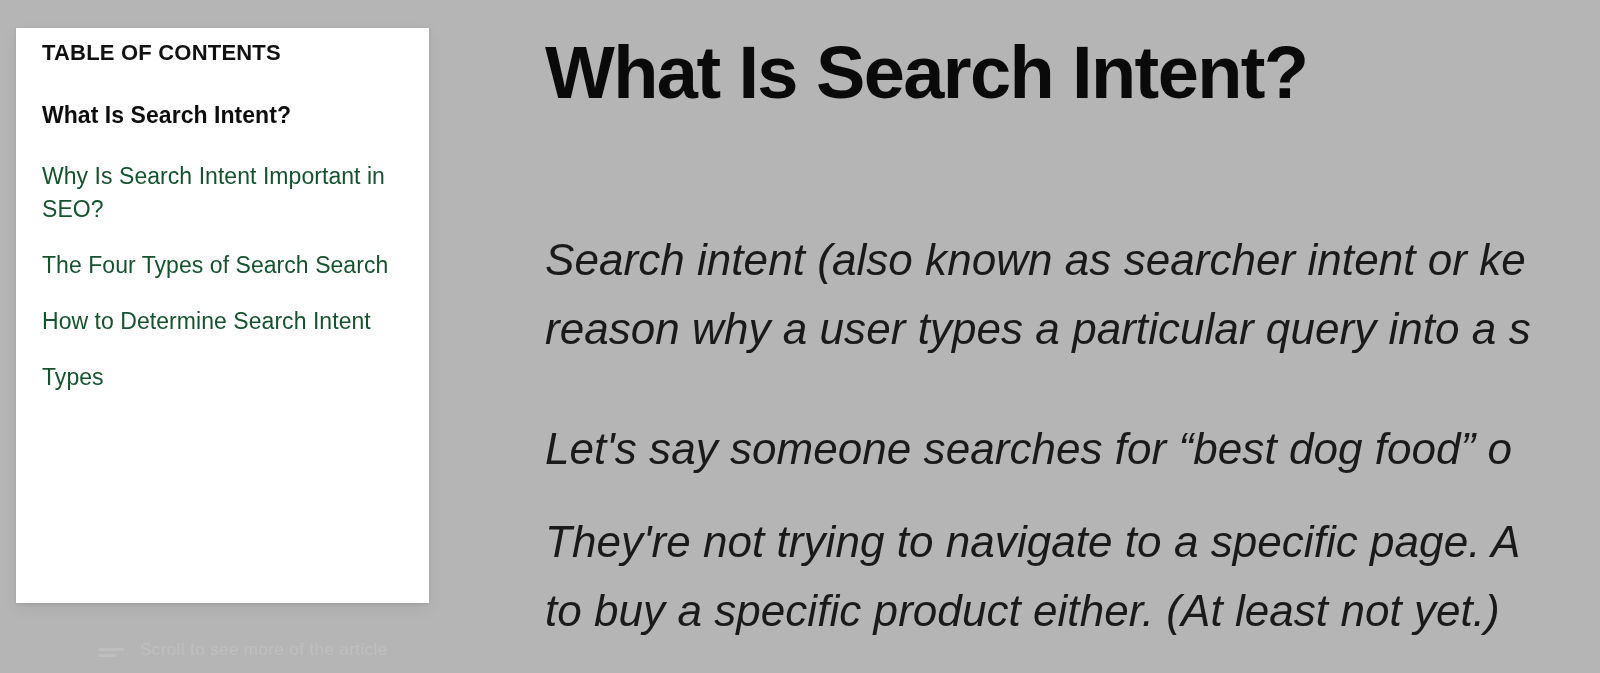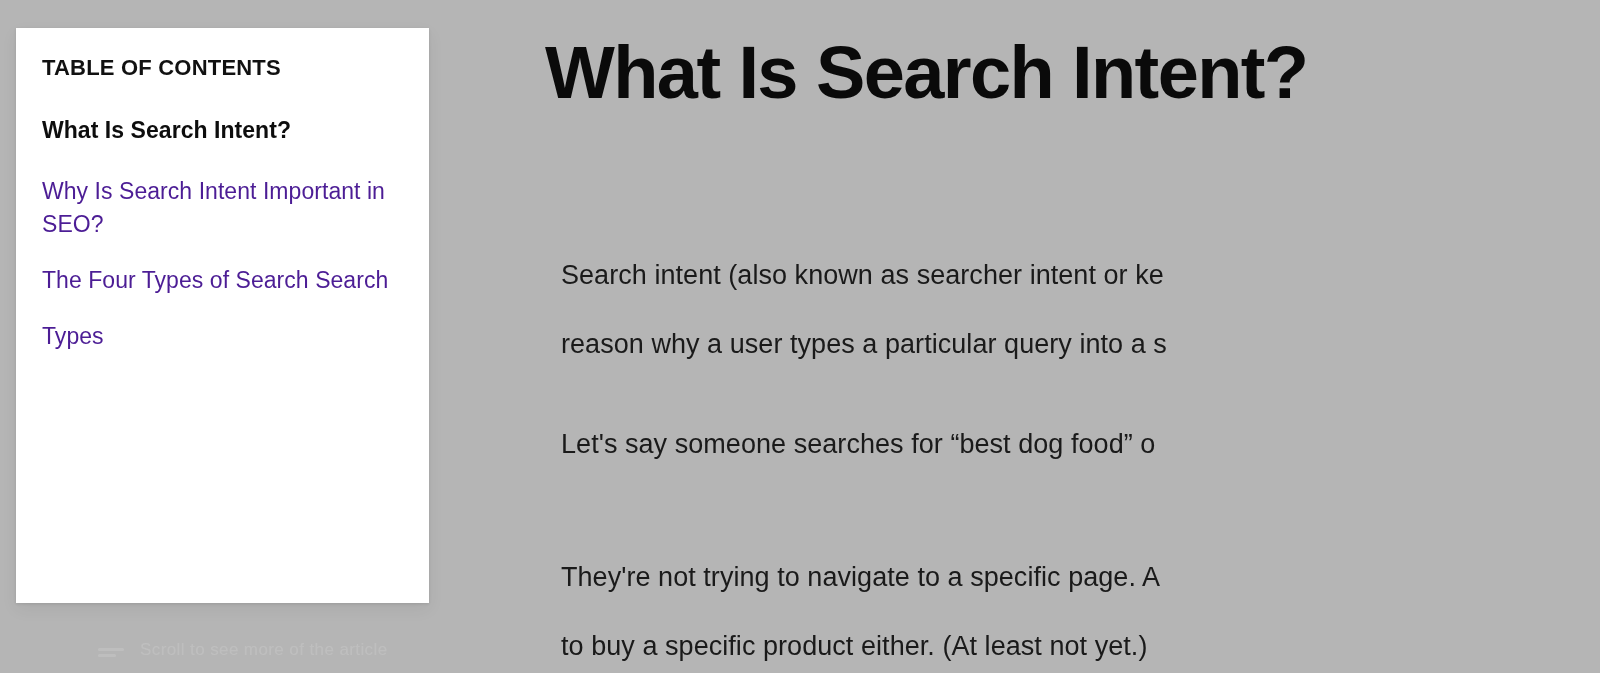--- a/index.html
+++ b/index.html
@@ -26,21 +26,21 @@
 
   
   #toc-card {
     position: absolute;
     left: 16px;
     top: 28px;
     width: 413px;
     height: 575px;
     background: #ffffff;
     box-sizing: border-box;
-    padding: 28px 26px 0 26px;
+    padding: 13px 26px 0 26px;
     box-shadow: 0 1px 3px rgba(0,0,0,0.10), 0 6px 16px rgba(0,0,0,0.06);
   }
 
   #toc-title {
     font-size: 22px;
     font-weight: bold;
     letter-spacing: 0.2px;
     color: #111111;
     margin: 0 0 34px 0;
     line-height: 1.1;
@@ -49,21 +49,21 @@
 
   .toc-list {
     list-style: none;
     margin: 0;
     padding: 0;
   }
 
   .toc-item {
     font-size: 23px;
     line-height: 33px;
-    color: #4c1d95;
+    color: #14532d;
     margin-bottom: 23px;
     cursor: pointer;
     letter-spacing: 0.05px;
   }
 
   .toc-item.active {
     color: #0d0d0d;
     font-weight: bold;
     margin-bottom: 28px;
   }
@@ -87,32 +87,33 @@
     font-weight: 900;
     letter-spacing: -1.6px;
     color: #0a0a0a;
     line-height: 1.0;
     white-space: nowrap;
   }
 
   .article-para {
     position: absolute;
     left: 0;
-    margin: 16px;
+    margin: 0;
     padding: 0;
-    font-size: 27px;
+    font-size: 44px;
     line-height: 69px;
     color: #1a1a1a;
     letter-spacing: 0.05px;
     white-space: nowrap;
+    font-style: italic;
   }
 
   #para-1 { top: 225px; }
-  #para-2 { top: 394px; }
-  #para-3 { top: 527px; }
+  #para-2 { top: 414px; }
+  #para-3 { top: 507px; }
 
   
   #ghost-strip {
     position: absolute;
     left: 96px;
     top: 636px;
     width: 430px;
     height: 28px;
     display: flex;
     align-items: center;
@@ -150,20 +151,21 @@
 
 <div id="page">
 
   <aside id="toc-card">
     <div id="toc-title">TABLE OF CONTENTS</div>
 
     <ul class="toc-list">
       <li class="toc-item active">What Is Search Intent?</li>
       <li class="toc-item">Why Is Search Intent Important in SEO?</li>
       <li class="toc-item">The Four Types of Search Search</li>
+      <li class="toc-item">How to Determine Search Intent</li>
       <li class="toc-item">Types</li>
     </ul>
   </aside>
 
   <main id="article">
     <h1 id="article-heading">What Is Search Intent?</h1>
 
     <p class="article-para" id="para-1">Search intent (also known as searcher intent or ke<br>reason why a user types a particular query into a s</p>
 
     <p class="article-para" id="para-2">Let's say someone searches for “best dog food” o</p>

